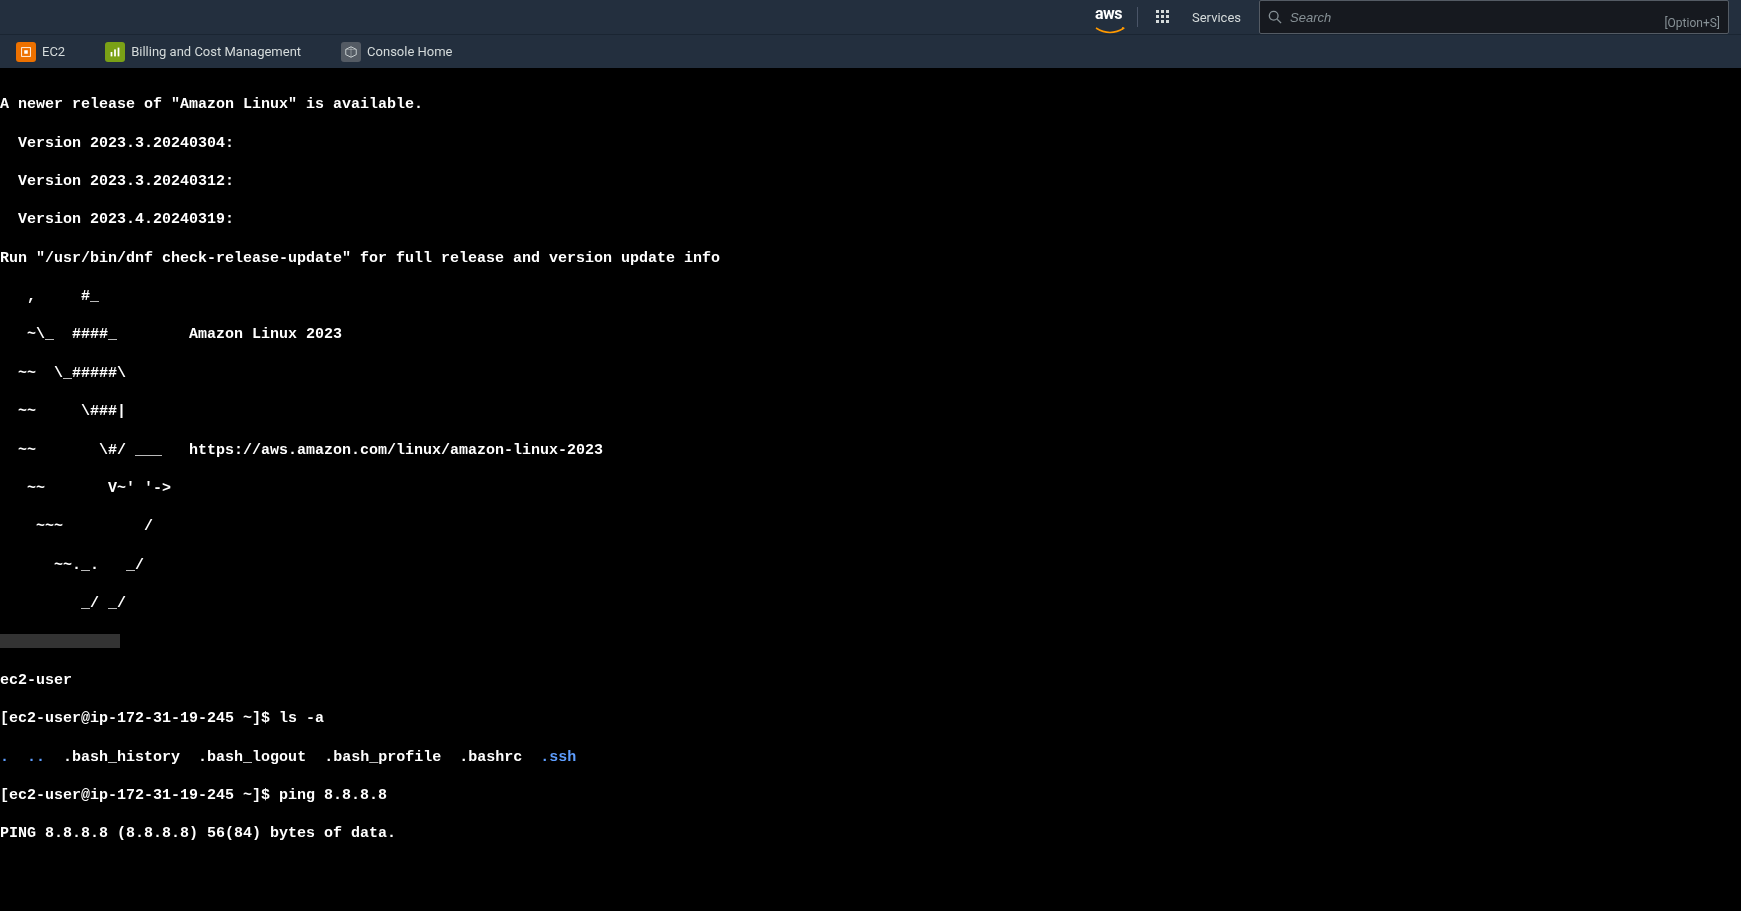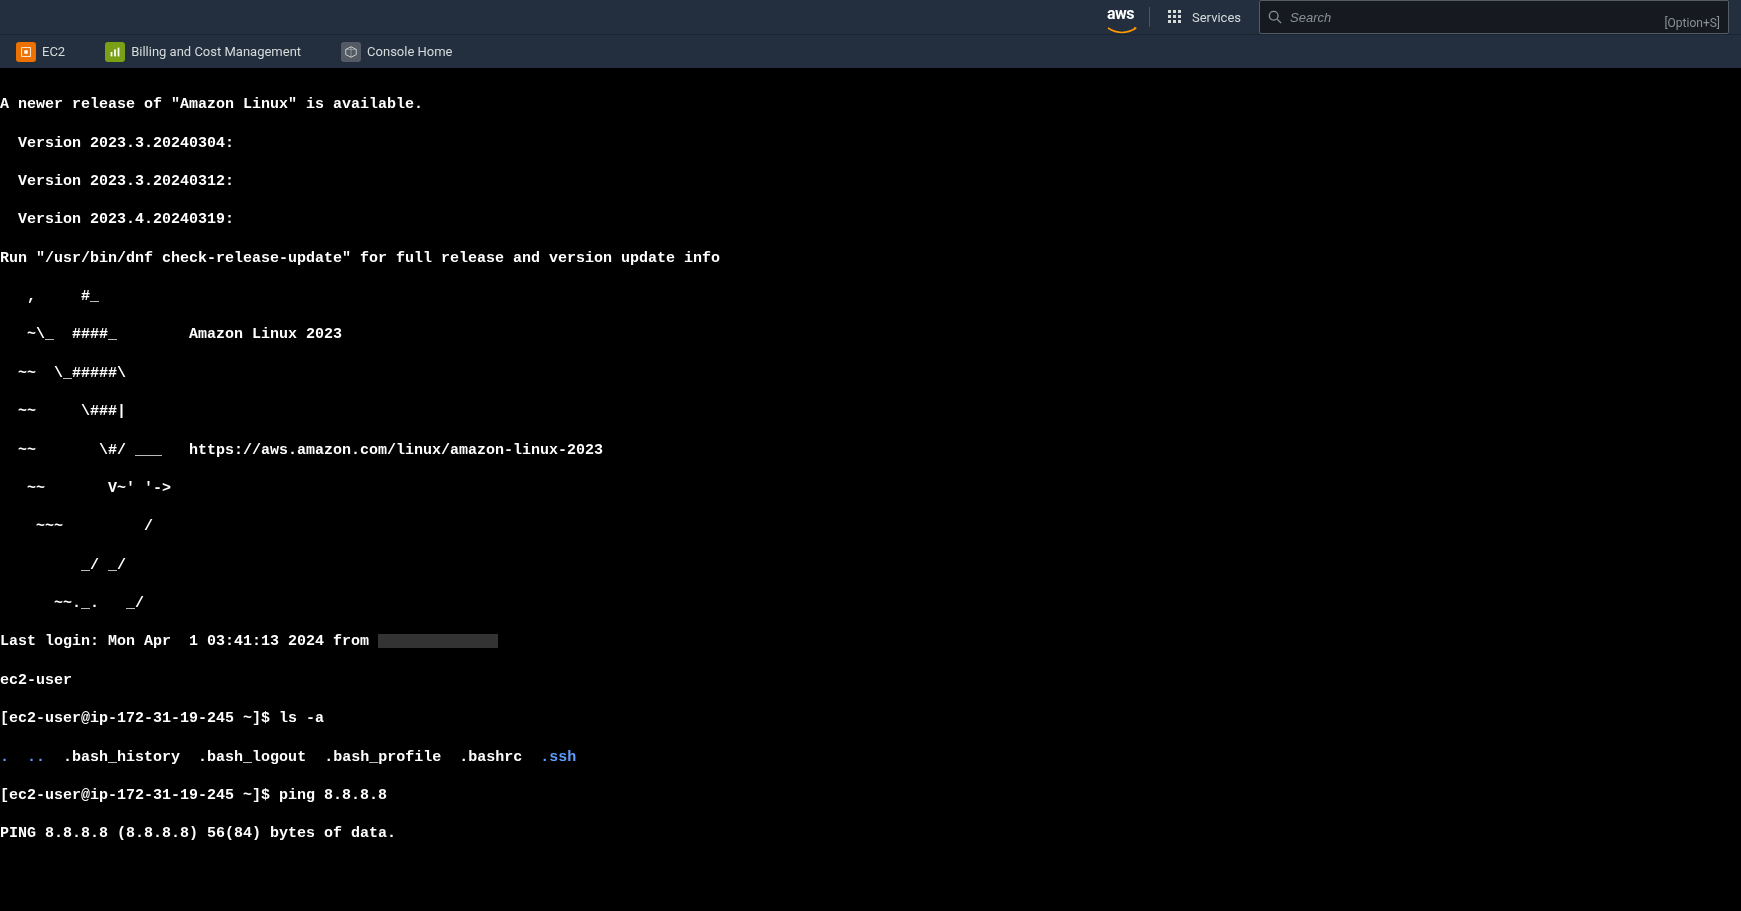--- a/index.html
+++ b/index.html
@@ -45,21 +45,21 @@
       margin-top: -2px;
     }
     .divider {
       width: 1px;
       height: 20px;
       background: #4a5568;
     }
     .services-btn {
       display: flex;
       align-items: center;
-      gap: 10px;
+      gap: 22px;
       color: #d5dbdb;
       font-size: 13px;
       cursor: pointer;
       padding: 4px 6px;
     }
     .grid-icon {
       width: 14px;
       height: 14px;
       display: grid;
       grid-template-columns: repeat(3, 1fr);
@@ -235,23 +235,23 @@
 <span class="term-line">  Version 2023.3.20240312:</span>
 <span class="term-line">  Version 2023.4.20240319:</span>
 <span class="term-line">Run "/usr/bin/dnf check-release-update" for full release and version update info</span>
 <span class="term-line">   ,     #_</span>
 <span class="term-line">   ~\_  ####_        Amazon Linux 2023</span>
 <span class="term-line">  ~~  \_#####\</span>
 <span class="term-line">  ~~     \###|</span>
 <span class="term-line">  ~~       \#/ ___   https://aws.amazon.com/linux/amazon-linux-2023</span>
 <span class="term-line">   ~~       V~' '-&gt;</span>
 <span class="term-line">    ~~~         /</span>
+<span class="term-line">      ~~._.   _/</span>
 <span class="term-line">         _/ _/</span>
-<span class="term-line">      ~~._.   _/</span>
-<span class="term-line"><span>Last login: Mon Apr  1 03:41:13 2024 from </span><span class="redacted"></span></span>
+<span class="term-line"><span class="redacted"></span></span>
 <span class="term-line">ec2-user</span>
 <span class="term-line">[ec2-user@ip-172-31-19-245 ~]$ ls -a</span>
 <span class="term-line"><span class="term-blue">.</span>  <span class="term-blue">..</span>  <span>.bash_history</span>  <span>.bash_logout</span>  <span>.bash_profile</span>  <span>.bashrc</span>  <span class="term-blue">.ssh</span></span>
 <span class="term-line">[ec2-user@ip-172-31-19-245 ~]$ ping 8.8.8.8</span>
 <span class="term-line">PING 8.8.8.8 (8.8.8.8) 56(84) bytes of data.</span>
 
 
 
 
 

